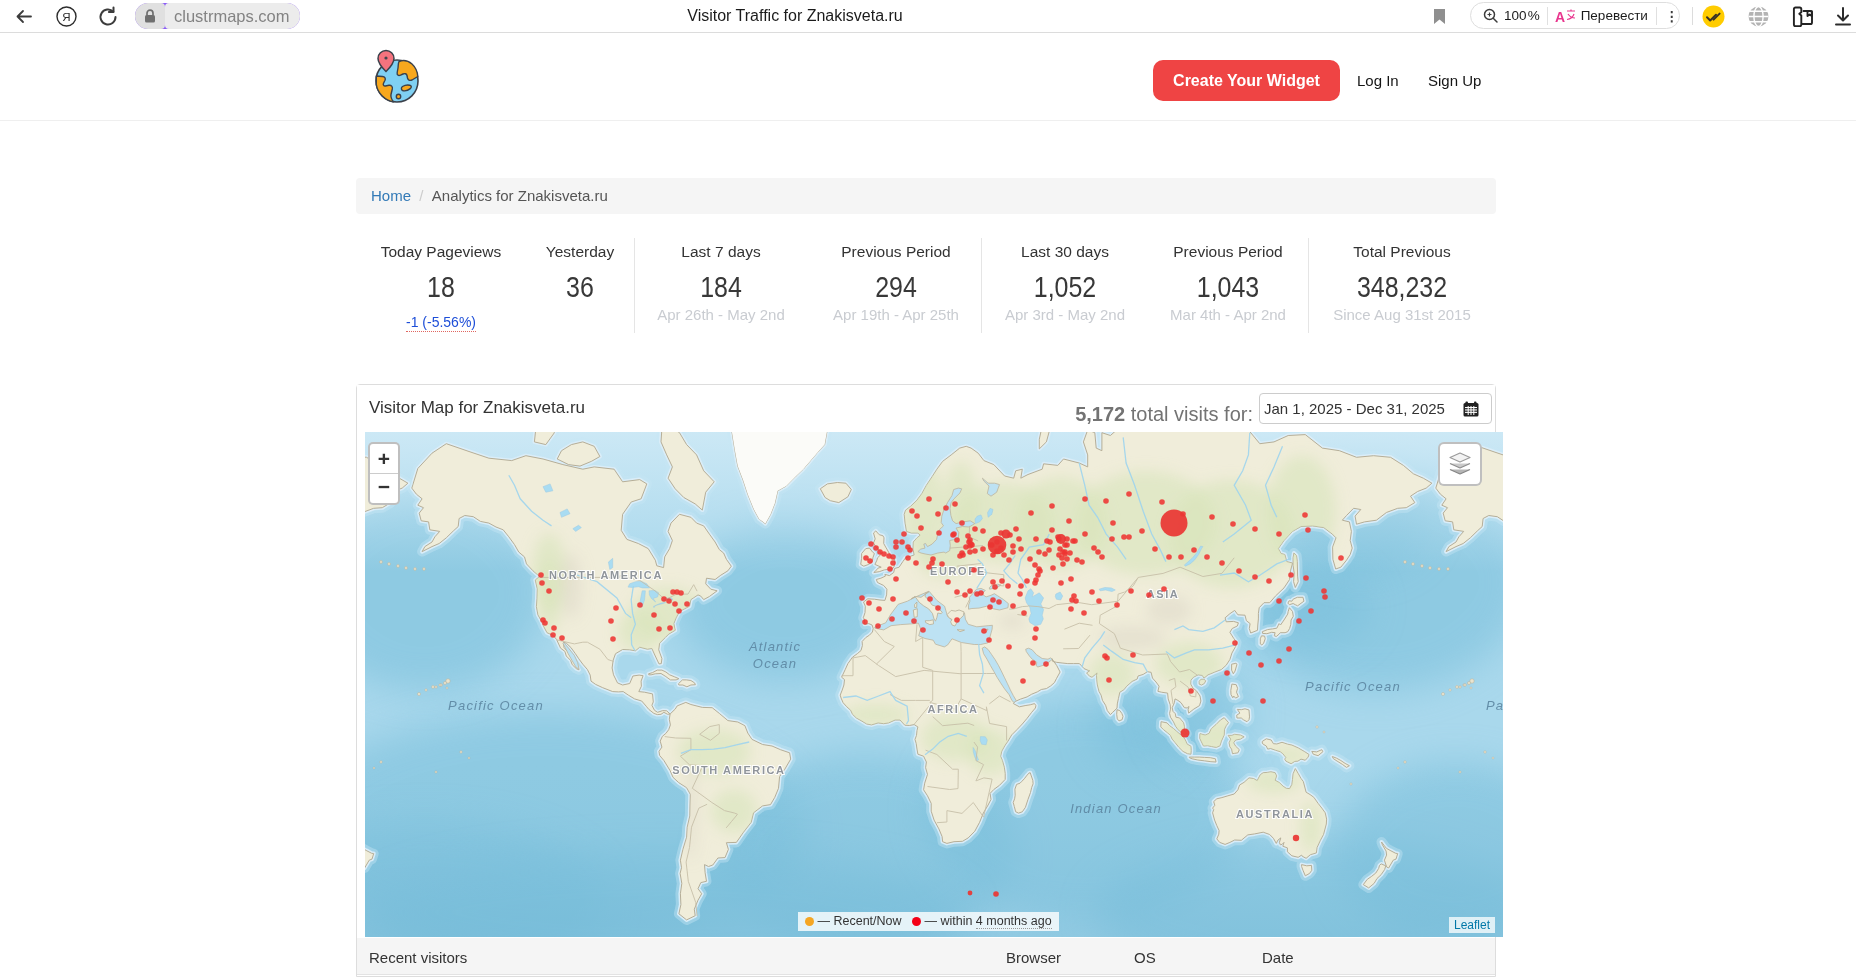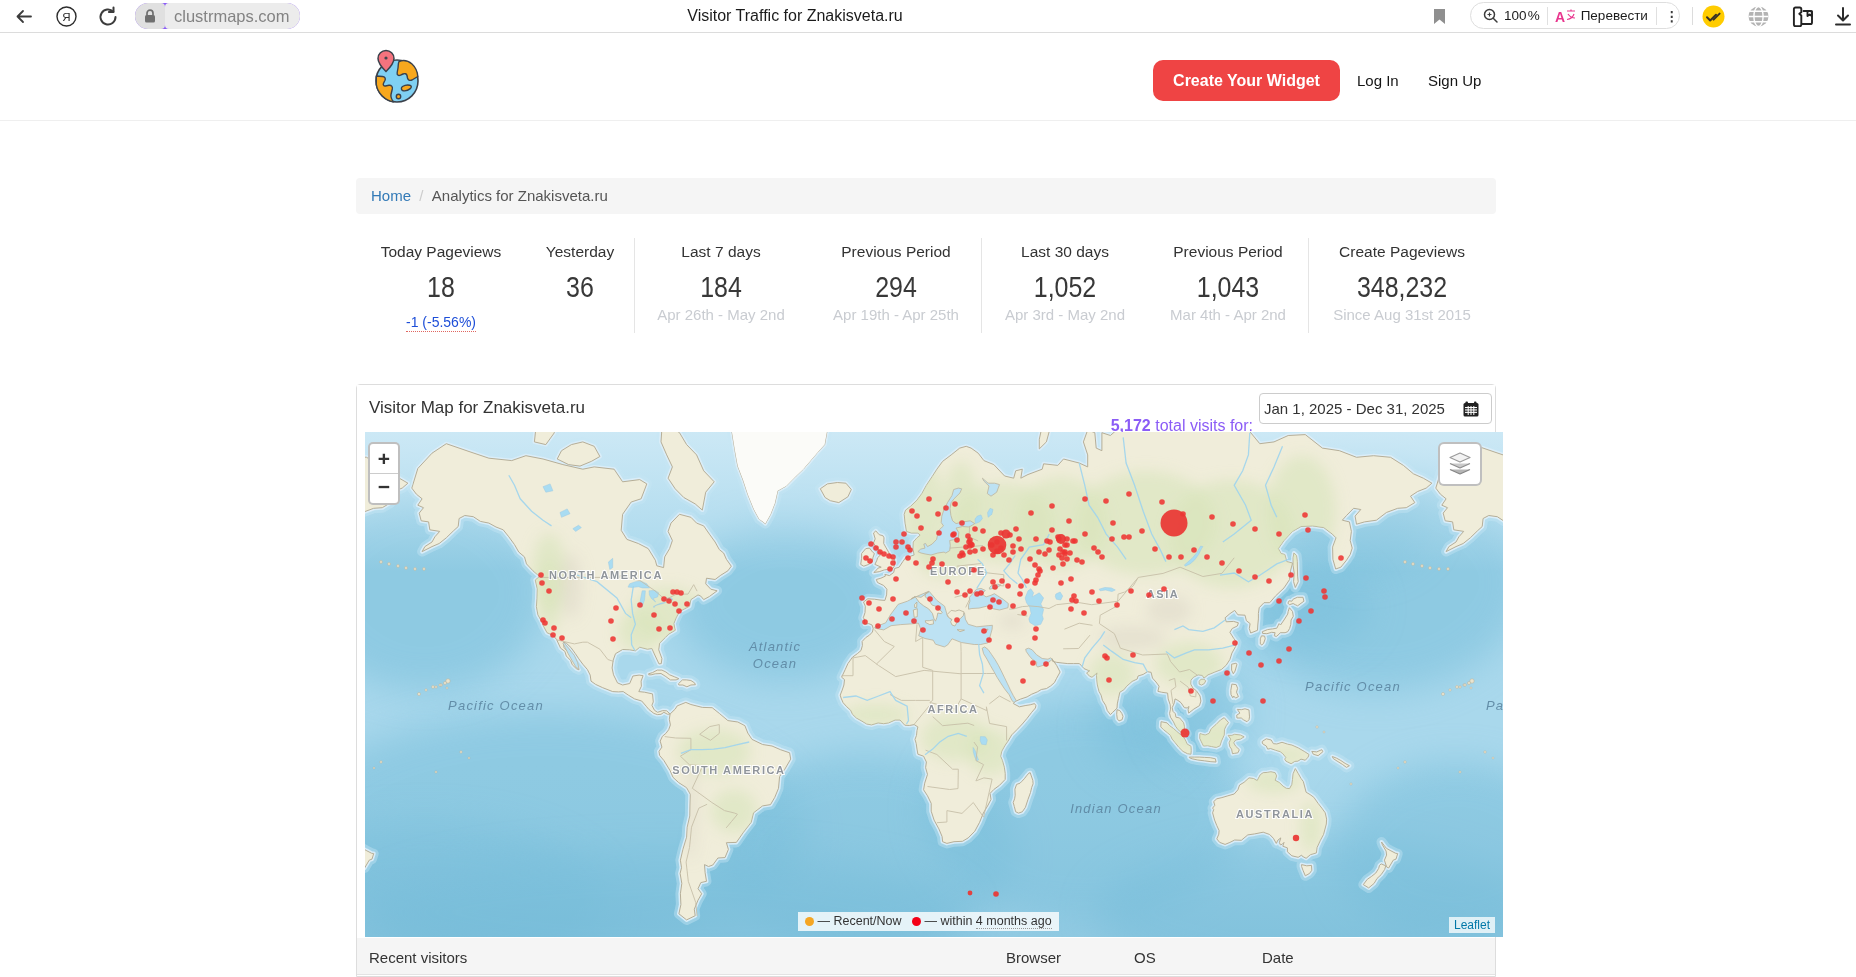--- a/index.html
+++ b/index.html
@@ -23,21 +23,21 @@
 .stat{position:absolute;top:243px;width:170px;text-align:center}
 .stat .lb{font-size:15.5px;color:#333;height:22px}
 .stat .num{font-size:29px;line-height:29px;color:#383838;margin-top:8px;letter-spacing:0;transform:scaleX(0.86)}
 .stat .sub{font-size:15px;color:#c9ccd1;margin-top:4px}
 .stat .subred{font-size:14px;color:#1d4ed8;margin-top:12px;display:inline-block;border-bottom:1px dotted #e06660;padding-bottom:1px}
 .vsep{position:absolute;top:238px;height:95px;width:1px;background:#e5e5e5}
 
 #card{position:absolute;left:356px;top:384px;width:1140px;height:593px;border:1px solid #ddd;border-radius:4px 4px 0 0;background:#fff}
 #cardhead{position:absolute;left:0;top:0;width:100%;height:47px;background:#fff}
 #cardtitle{position:absolute;left:12px;top:13px;font-size:17px;color:#333}
-#totline{position:absolute;right:242px;top:32px;font-size:16px;color:#8b5cf6}
+#totline{position:absolute;right:242px;top:18px;font-size:20px;color:#737373}
 #datebox{position:absolute;right:3px;top:8px;width:233px;height:31px;border:1px solid #ccc;border-radius:4px;background:#fff;font-size:15px;color:#333;line-height:29px;text-align:left;padding-left:4px}
 #mapwrap{position:absolute;left:8px;top:47px;width:1138px;height:505px;overflow:hidden}
 
 #zoomctl{position:absolute;left:11px;top:57px;width:32px;height:63px;background:#fff;border:2px solid rgba(0,0,0,0.25);border-radius:5px;z-index:5}
 #zoomctl .zi{width:28px;height:29px;text-align:center;font-size:21px;font-weight:bold;color:#333;line-height:29px}
 #zoomctl .zi+ .zi{border-top:1px solid #ccc}
 #layerctl{position:absolute;left:1081px;top:57px;width:44px;height:44px;background:#fff;border:2px solid rgba(0,0,0,0.25);border-radius:6px;z-index:5;display:flex;align-items:center;justify-content:center}
 #legend{position:absolute;left:441px;top:527px;height:19px;background:rgba(255,255,255,0.8);font-size:12.5px;color:#333;line-height:19px;padding:0 7px;z-index:5;white-space:nowrap}
 .ldot{display:inline-block;width:9px;height:9px;border-radius:50%;vertical-align:-1px}
 #leafattr{position:absolute;right:0;top:532px;background:rgba(255,255,255,0.75);font-size:12px;color:#0078A8;padding:1px 5px;z-index:5}
@@ -170,21 +170,21 @@
     <div class="lb">Last 30 days</div>
     <div class="num">1,052</div>
     <div class="sub">Apr 3rd - May 2nd</div>
   </div>
 <div class="stat" style="left:1143px">
     <div class="lb">Previous Period</div>
     <div class="num">1,043</div>
     <div class="sub">Mar 4th - Apr 2nd</div>
   </div>
 <div class="stat" style="left:1317px">
-    <div class="lb">Create Pageviews</div>
+    <div class="lb">Total Previous</div>
     <div class="num">348,232</div>
     <div class="sub">Since Aug 31st 2015</div>
   </div>
 <div class="vsep" style="left:634px"></div>
 <div class="vsep" style="left:981px"></div>
 <div class="vsep" style="left:1308px"></div>
 <div id="card">
 <div id="cardhead">
   <div id="cardtitle">Visitor Map for Znakisveta.ru</div>
   <div id="totline"><b>5,172</b> total visits for:</div>

